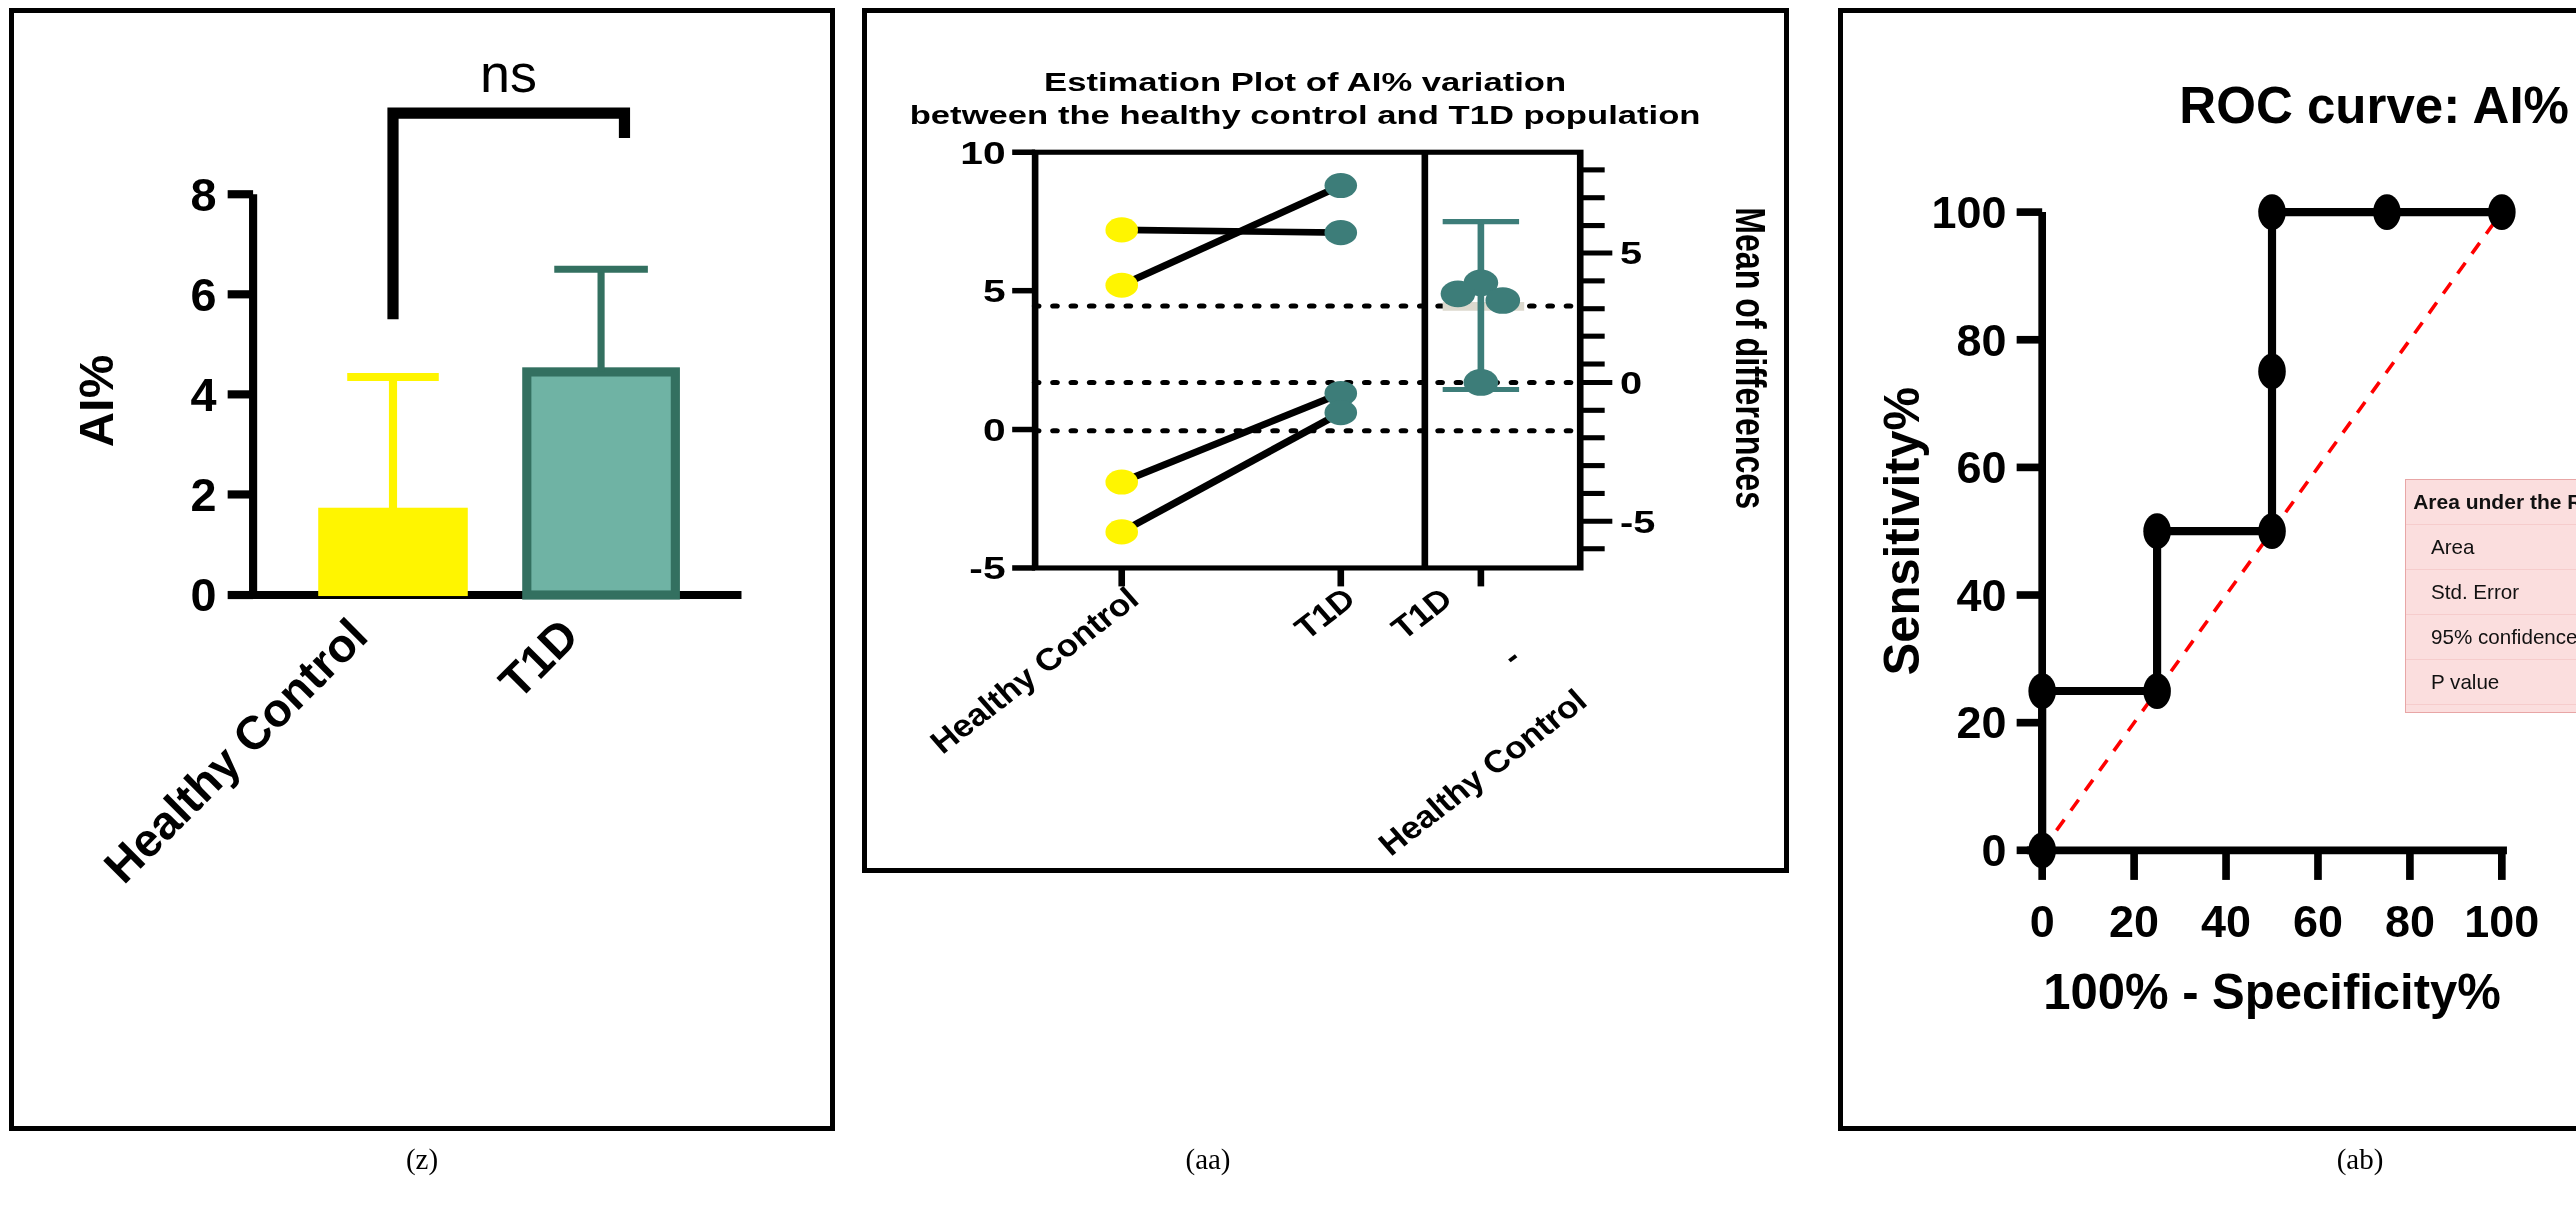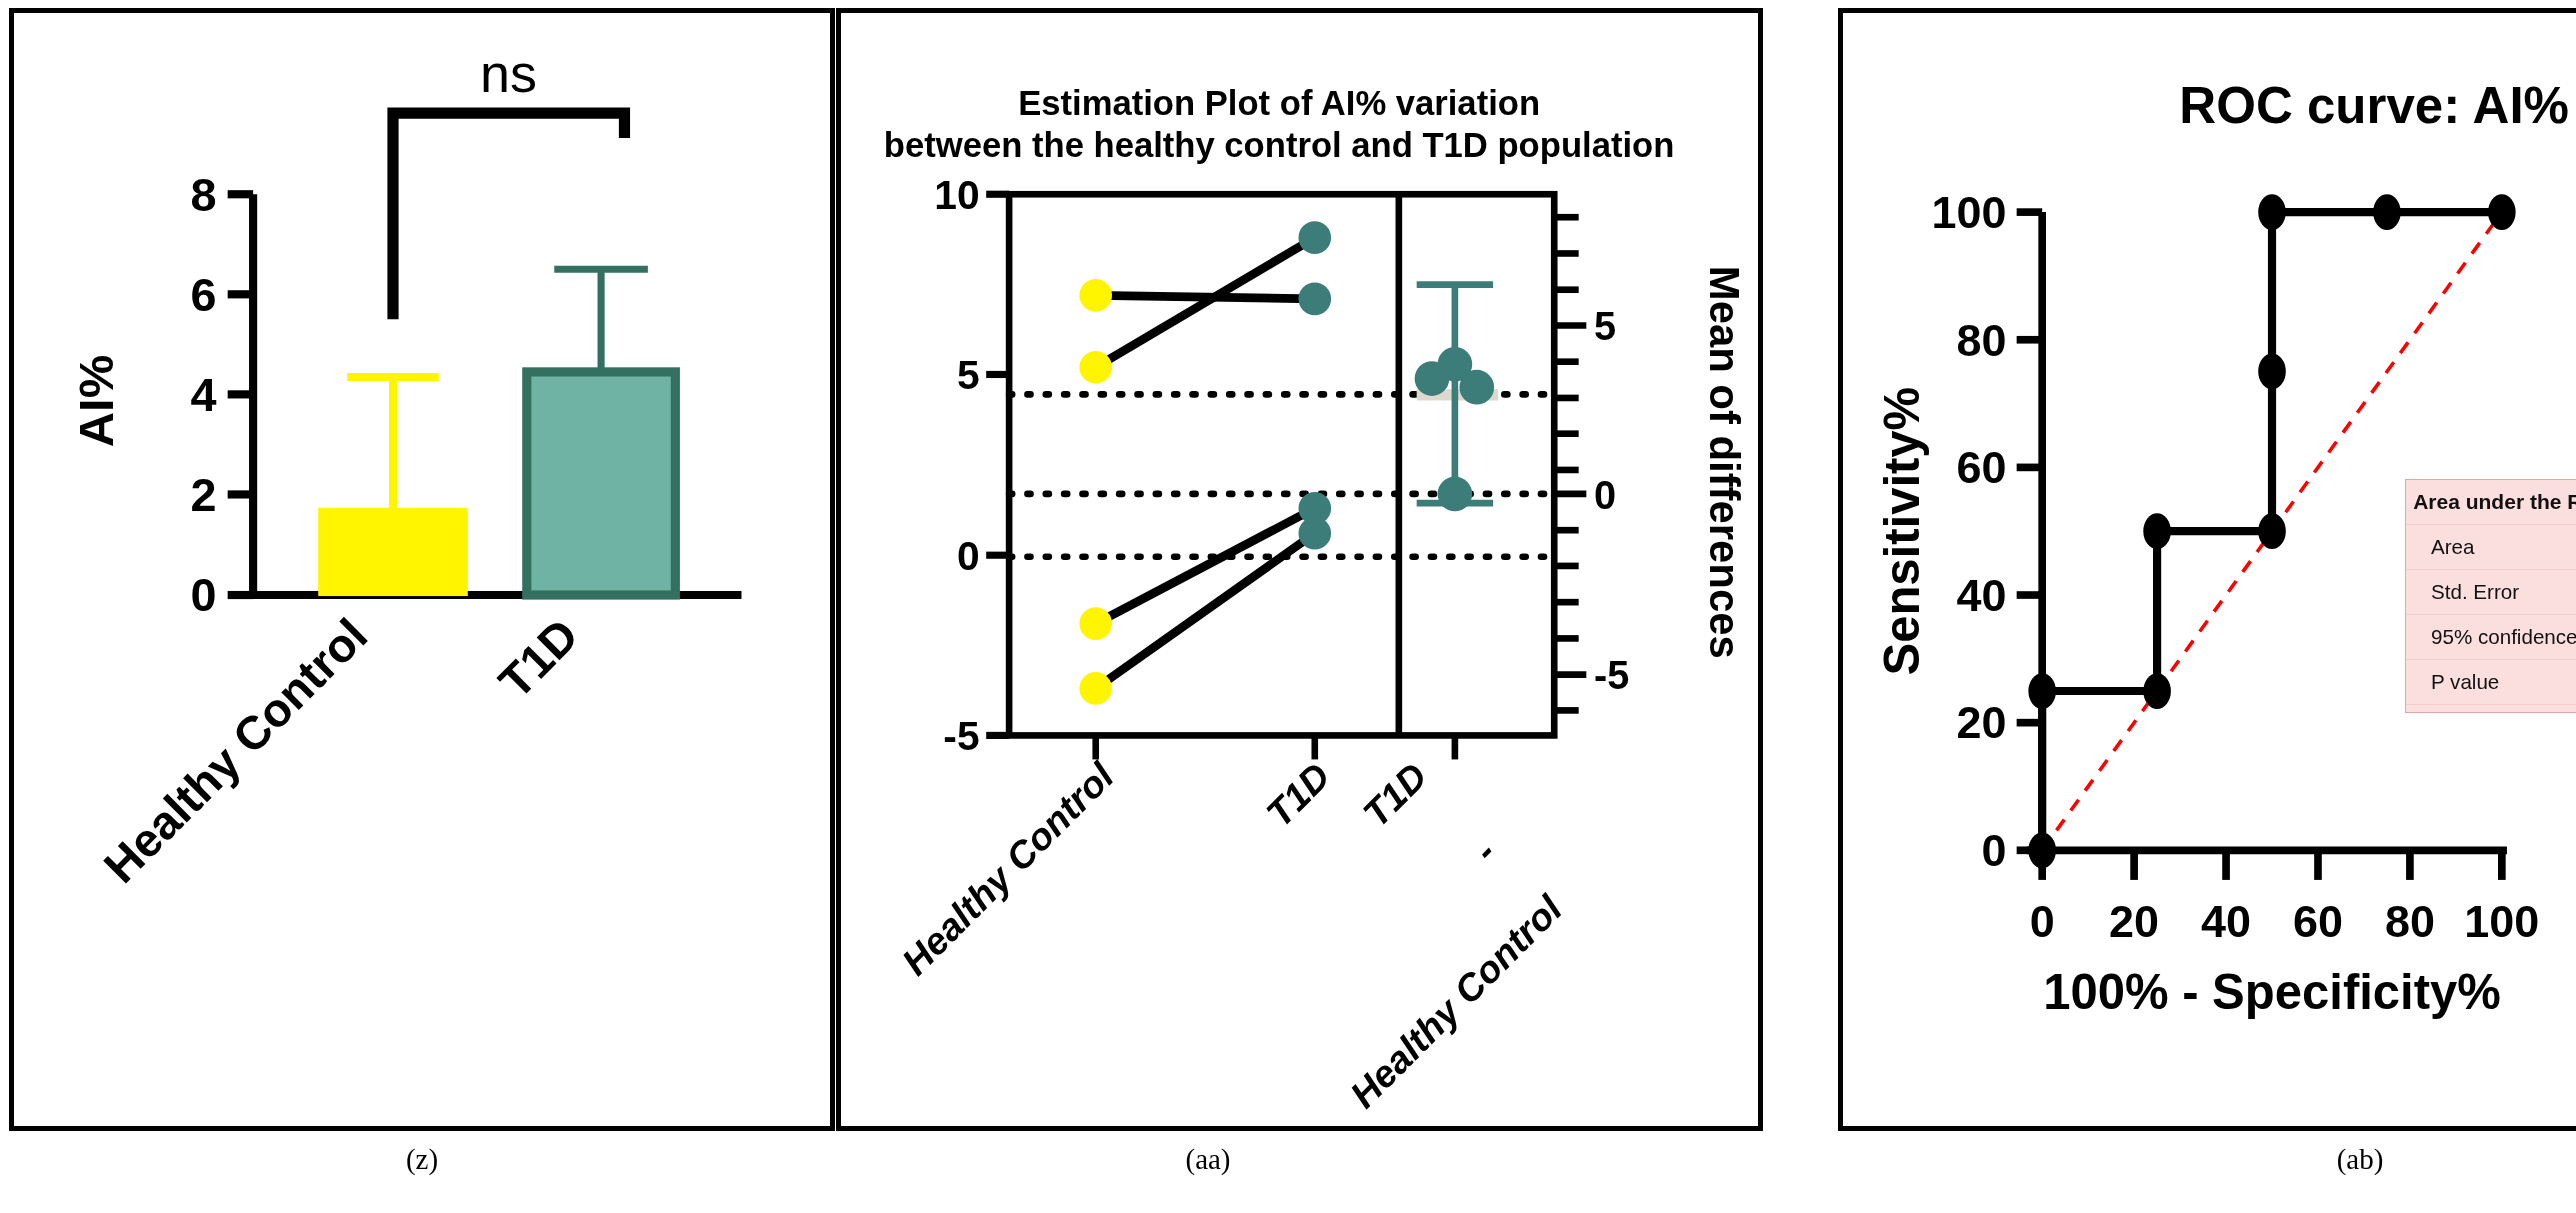--- a/index.html
+++ b/index.html
@@ -2,21 +2,21 @@
 <html style="font-size:8.2px"><head>
 <meta charset="utf-8">
 <style>
   html,body{margin:0;padding:0;background:#ffffff;}
   body{width:3048px;height:1214px;font-family:"Liberation Sans",sans-serif;position:relative;overflow:hidden;}
 
   .figure{position:absolute;left:0;top:0;width:3048px;height:1214px;}
 
   .panel{position:absolute;background:#ffffff;border:5.7px solid #000000;box-sizing:border-box;}
   #panel-z{left:9.3px;top:8.2px;width:826px;height:1123px;}
-  #panel-aa{left:836px;top:8.2px;width:927px;height:1123px;}
+  #panel-aa{left:862px;top:8.2px;width:927px;height:865px;}
   #panel-ab{left:1838px;top:8.2px;width:1200px;height:1123px;}
 
   .panel-caption{position:absolute;font-family:"Liberation Serif",serif;font-size:29px;color:#000;text-align:center;width:206px;}
   #cap-z{left:319px;top:1143px;}
   #cap-aa{left:1105px;top:1143px;}
   #cap-ab{left:2257px;top:1143px;text-align:center;}
 
   
   .plot-svg{position:absolute;left:0;top:0;width:100%;height:100%;}
 

